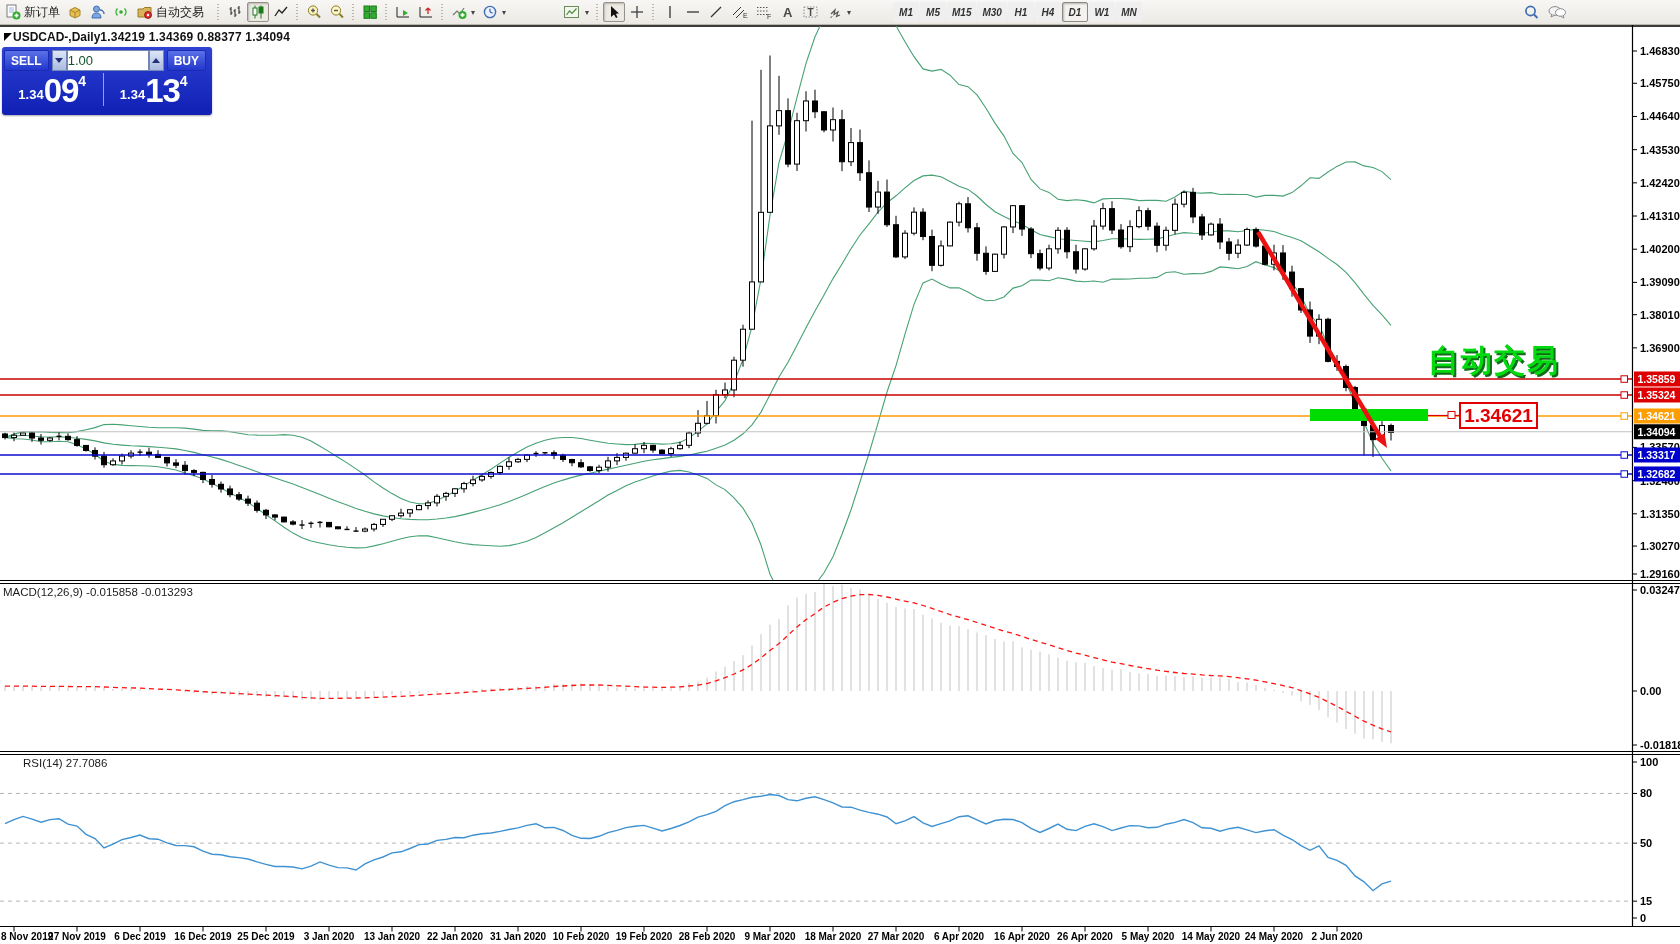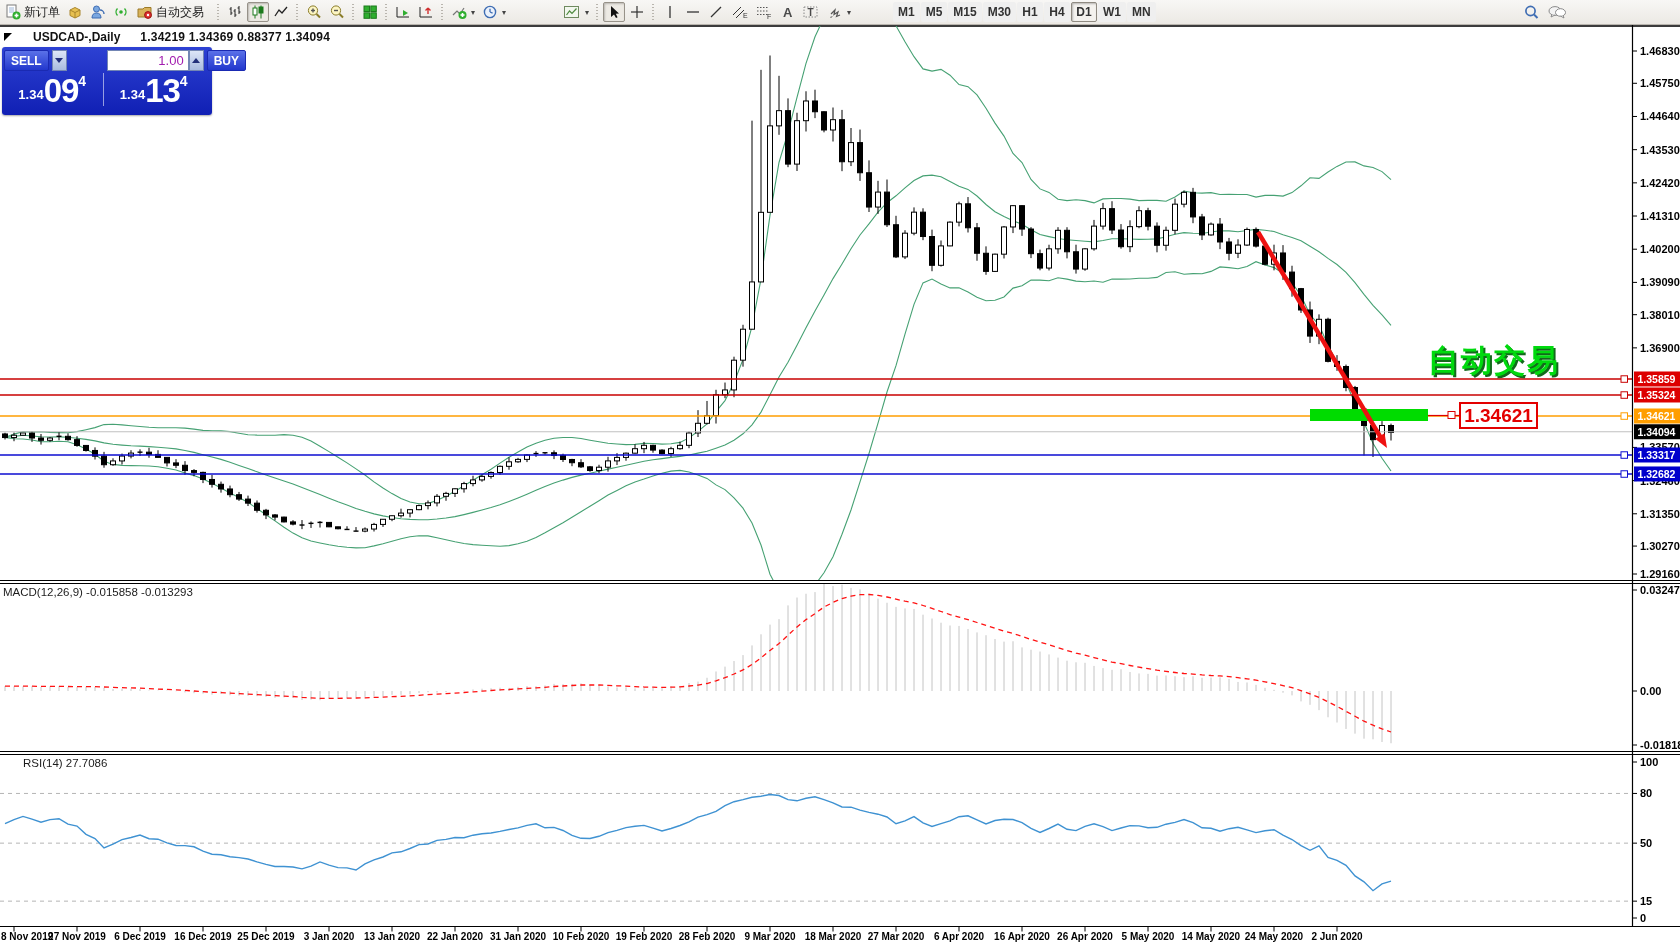--- a/index.html
+++ b/index.html
@@ -6,40 +6,40 @@
   body{width:1680px;height:944px;overflow:hidden;background:#f0efec;font-family:"Liberation Sans",sans-serif;-webkit-font-smoothing:antialiased;}
   .screen{position:relative;width:1680px;height:944px;}
   
   .toolbar{position:absolute;left:0;top:0;width:1680px;height:24px;background:linear-gradient(#f8f7f5,#ece9e4);border-bottom:1px solid #b9b5ae;z-index:30;}
   .tb-group{position:absolute;top:1px;height:22px;display:flex;align-items:center;gap:1px;}
   .tb-handle{width:5px;height:16px;margin:0 2px;background:repeating-linear-gradient(to bottom,#b9b5ae 0 1px,transparent 1px 3px);background-size:2px 100%;background-repeat:repeat-y;background-position:1px 0;}
   .tb-btn{height:20px;min-width:20px;display:flex;align-items:center;justify-content:center;gap:3px;border:1px solid transparent;border-radius:2px;background:transparent;padding:0 2px;font-family:"Liberation Sans",sans-serif;text-align:right;}
   .tb-btn.pressed{background:#edeae4;border:1px solid #979289;box-shadow:inset 1px 1px 2px rgba(0,0,0,.22);}
   .tb-label{font-size:12px;color:#1a1a1a;white-space:nowrap;}
   .tb-caret{font-size:8px;color:#444;margin-left:1px;}
-  .tf-btn{height:20px;min-width:26px;padding:0 4px;display:flex;align-items:center;justify-content:center;border:1px solid transparent;border-radius:2px;font-size:12px;font-weight:bold;color:#333;}
+  .tf-btn{height:20px;min-width:26px;padding:0 4px;display:flex;align-items:center;justify-content:center;border:1px solid transparent;border-radius:2px;font-size:10px;font-weight:bold;color:#333;font-style:italic;}
   .tf-btn.active{background:#f4f2ee;border:1px solid #8f8a81;box-shadow:inset 1px 1px 2px rgba(0,0,0,.25);}
   
   .chart-frame{position:absolute;left:0;top:25px;width:1680px;height:919px;background:#ffffff;border-top:2px solid #3c3c3c;z-index:1;}
   svg.chart{position:absolute;left:0;top:0;width:1680px;height:944px;z-index:2;}
   svg text{font-family:"Liberation Sans",sans-serif;}
   
-  .title-row{position:absolute;left:3px;top:30px;display:flex;align-items:center;gap:20px;z-index:10;}
+  .title-row{position:absolute;left:3px;top:30px;display:flex;align-items:center;gap:0;z-index:10;}
   .collapse-tri{width:0;height:0;border-left:5px solid #000;border-bottom:5px solid transparent;border-top:5px solid #000;border-right:5px solid transparent;transform:scale(.8);}
   .sym{font-size:12px;font-weight:bold;color:#111;}
   .ohlc{font-size:12px;font-weight:bold;color:#111;letter-spacing:.2px;}
   .trade-panel{position:absolute;left:2px;top:47px;width:202px;height:60px;border-radius:3px;background:linear-gradient(#2d41d3,#101fb4);box-shadow:0 1px 2px rgba(0,0,0,.35);z-index:11;padding:4px;}
   .tp-row1{position:absolute;left:2px;top:3px;height:21px;width:198px;display:flex;}
   .tp-btn{height:21px;color:#fff;font-size:12px;font-weight:bold;display:flex;align-items:center;justify-content:center;background:linear-gradient(#5a71e8,#2237cd);border:1px solid #1a2ab2;border-radius:2px;}
   .tp-sell{width:45px;}
   .tp-buy{width:40px;}
   .tp-spin{width:15px;height:21px;background:linear-gradient(#dde6f7,#a9bbdf);border:1px solid #7386b4;display:flex;align-items:center;justify-content:center;}
   .tri-up{width:0;height:0;border-left:4px solid transparent;border-right:4px solid transparent;border-bottom:5px solid #23307a;}
   .tri-dn{width:0;height:0;border-left:4px solid transparent;border-right:4px solid transparent;border-top:5px solid #23307a;}
-  .tp-vol{width:76px;height:19px;border:1px solid #7386b4;background:#fff;color:#a21caf;font-size:13px;text-align:right;padding:0 4px 0 0;font-family:"Liberation Sans",sans-serif;margin-left:40px;}
+  .tp-vol{width:76px;height:19px;border:1px solid #7386b4;background:#fff;color:#14532d;font-size:13px;text-align:left;padding:0 4px 0 0;font-family:"Liberation Sans",sans-serif;}
   .tp-row2{position:absolute;left:0;top:26px;width:202px;height:33px;display:flex;}
   .tp-price{flex:1;display:flex;align-items:flex-end;justify-content:center;color:#fff;padding-bottom:2px;}
   .tp-price.right{border-left:1px solid rgba(255,255,255,.55);}
   .bp-small{font-size:13px;font-weight:bold;line-height:1;margin-bottom:3px;}
   .bp-big{font-size:33px;font-weight:bold;line-height:.82;letter-spacing:-1px;}
   .bp-sup{font-size:14px;font-weight:bold;line-height:1;align-self:flex-start;margin-top:1px;}
   .ind-label{position:absolute;z-index:10;font-size:11.5px;color:#1c1c1c;white-space:nowrap;}
   .cn-note{position:absolute;left:1428px;top:340px;z-index:12;font-size:31px;font-weight:bold;letter-spacing:2px;color:#00da0e;text-shadow:2px 2px 0 #13691c;white-space:nowrap;}
   .price-tag{position:absolute;left:1459px;top:402px;width:75px;height:23px;border:2px solid #e30000;background:#fff;color:#e30000;font-size:19px;font-weight:bold;text-align:center;line-height:23px;z-index:12;}
 </style>

